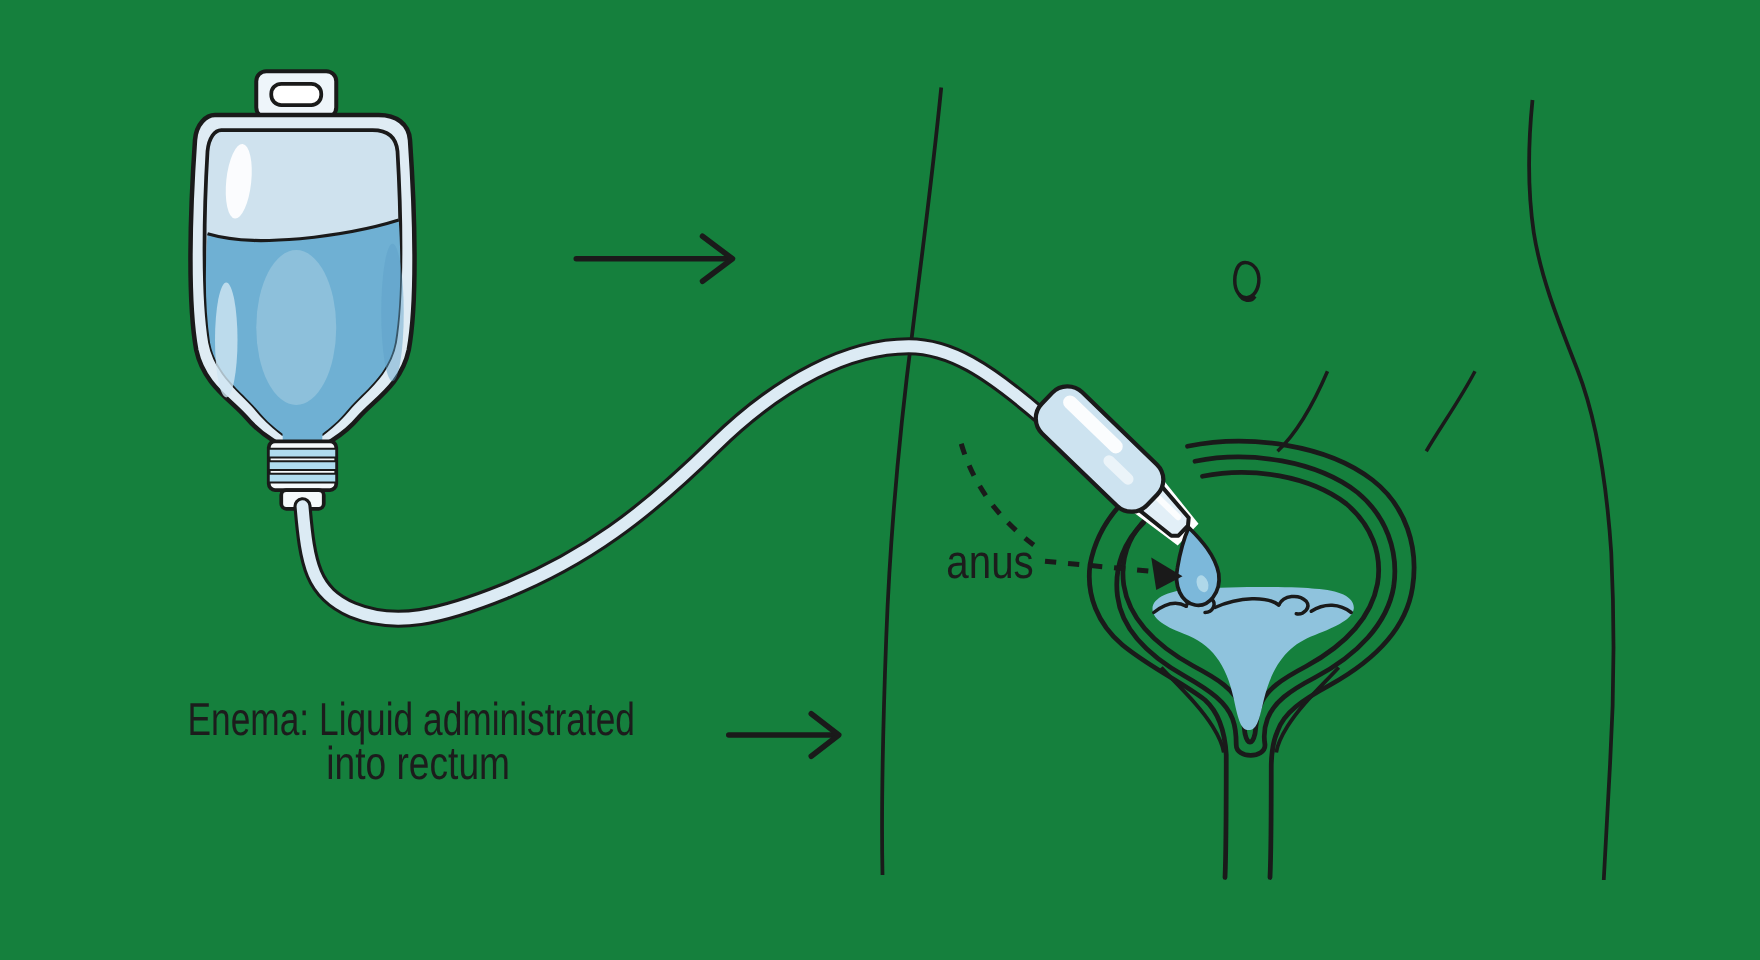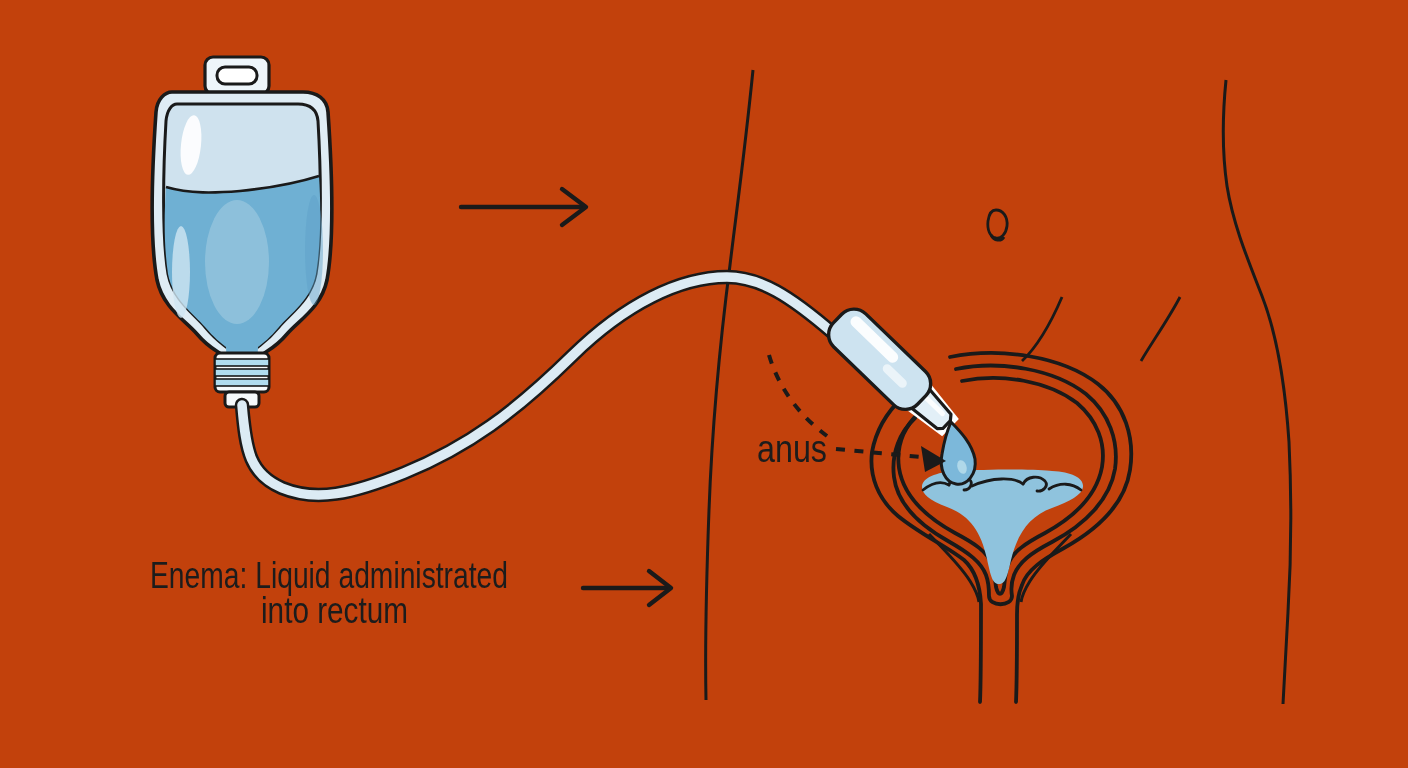--- a/index.html
+++ b/index.html
@@ -1,16 +1,16 @@
 <!DOCTYPE html>
 <html><head>
 <meta charset="utf-8">
 <style>
   html,body{margin:0;padding:0;background:#ffffff;}
-  .stage{position:relative;width:1408px;height:768px;background:#c2410c;overflow:hidden;
+  .stage{position:relative;width:1408px;height:768px;background:#15803d;overflow:hidden;
          font-family:"Liberation Sans", sans-serif;}
   svg{display:block}
   .nf{fill:none}
   .w3{stroke-width:3}
   .w28{stroke-width:2.8}
   .w26{stroke-width:2.6}
   .w32{stroke-width:3.2}
   .w34{stroke-width:3.4}
   .w36{stroke-width:3.6}
   .w38{stroke-width:3.8}

